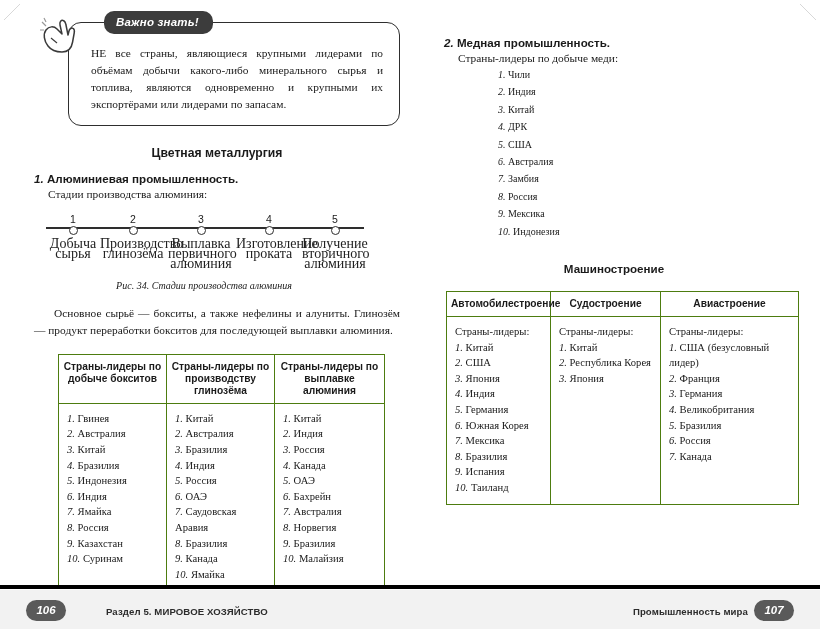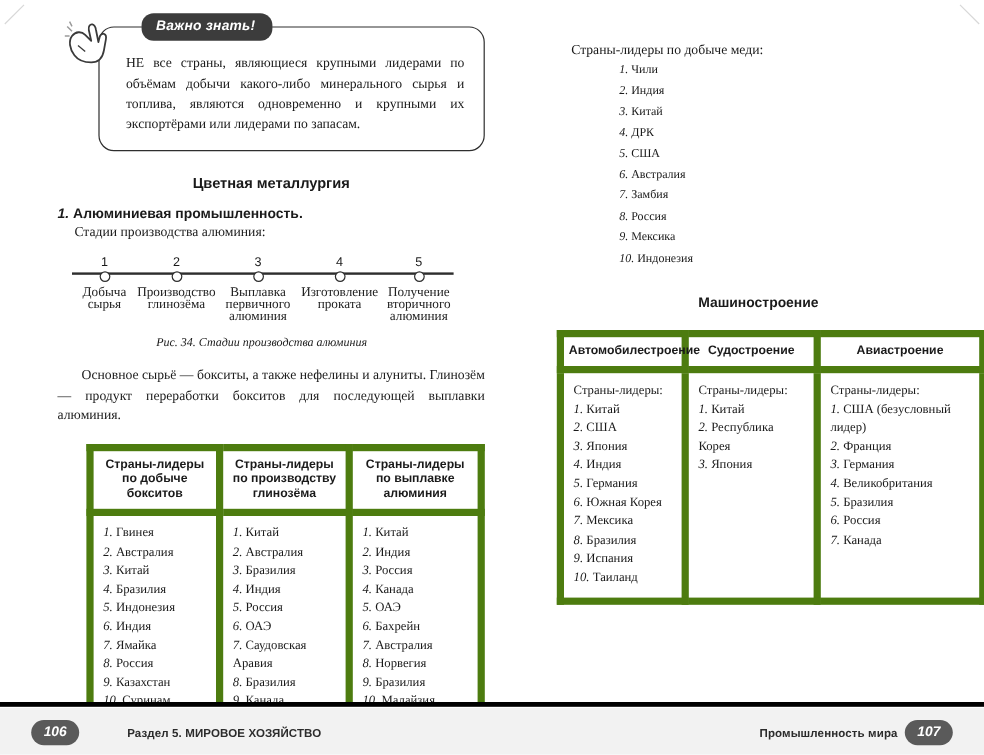--- a/index.html
+++ b/index.html
@@ -25,21 +25,20 @@
     position: absolute;
     top: 0;
     left: 0;
     width: 820px;
     height: 590px;
     display: flex;
   }
   .col {
     box-sizing: border-box;
     position: relative;
-    margin-left: 14px;
   }
   .col-left {
     width: 418px;
     padding: 14px 18px 0 34px;
   }
   .col-right {
     width: 402px;
     padding: 36px 36px 0 26px;
   }
 
@@ -132,21 +131,21 @@
   }
   .tl-dot {
     width: 7px;
     height: 7px;
     border: 1.6px solid #2e2e2e;
     border-radius: 50%;
     background: #fff;
     margin: 0 auto 4px auto;
   }
   .tl-cap {
-    font-size: 11px;
+    font-size: 14px;
     line-height: 10px;
     color: #222;
   }
   .fig-cap {
     text-align: center;
     font-style: italic;
     font-size: 10px;
     margin: 4px 0 0 0;
     width: 340px;
     font-family: Liberation Serif, serif;
@@ -160,21 +159,21 @@
     margin: 14px 0 0 0;
   }
 
   
   table.doc-table {
     border-collapse: collapse;
     margin-top: 16px;
     table-layout: fixed;
   }
   table.doc-table td, table.doc-table th {
-    border: 6px solid #4d7c0f;
+    border: 1px solid #4d7c0f;
     vertical-align: top;
   }
   table.doc-table th {
     font-family: "Liberation Sans", sans-serif;
     font-weight: bold;
     font-size: 10.2px;
     text-align: center;
     padding: 6px 4px;
     line-height: 12px;
   }
@@ -416,20 +415,24 @@
                 <li><span class="li-idx">10.</span> <span>Малайзия</span></li>
               </ol>
             </td>
           </tr>
         </tbody>
       </table>
     </div>
 
     <div class="col col-right">
 
+      <div class="num-head">
+        <span class="idx">2.</span>
+        <span>Медная промышленность.</span>
+      </div>
       <div class="sub-line">Страны-лидеры по добыче меди:</div>
 
       <ol class="right-list">
         <li><span class="li-idx">1.</span> <span>Чили</span></li>
         <li><span class="li-idx">2.</span> <span>Индия</span></li>
         <li><span class="li-idx">3.</span> <span>Китай</span></li>
         <li><span class="li-idx">4.</span> <span>ДРК</span></li>
         <li><span class="li-idx">5.</span> <span>США</span></li>
         <li><span class="li-idx">6.</span> <span>Австралия</span></li>
         <li><span class="li-idx">7.</span> <span>Замбия</span></li>

